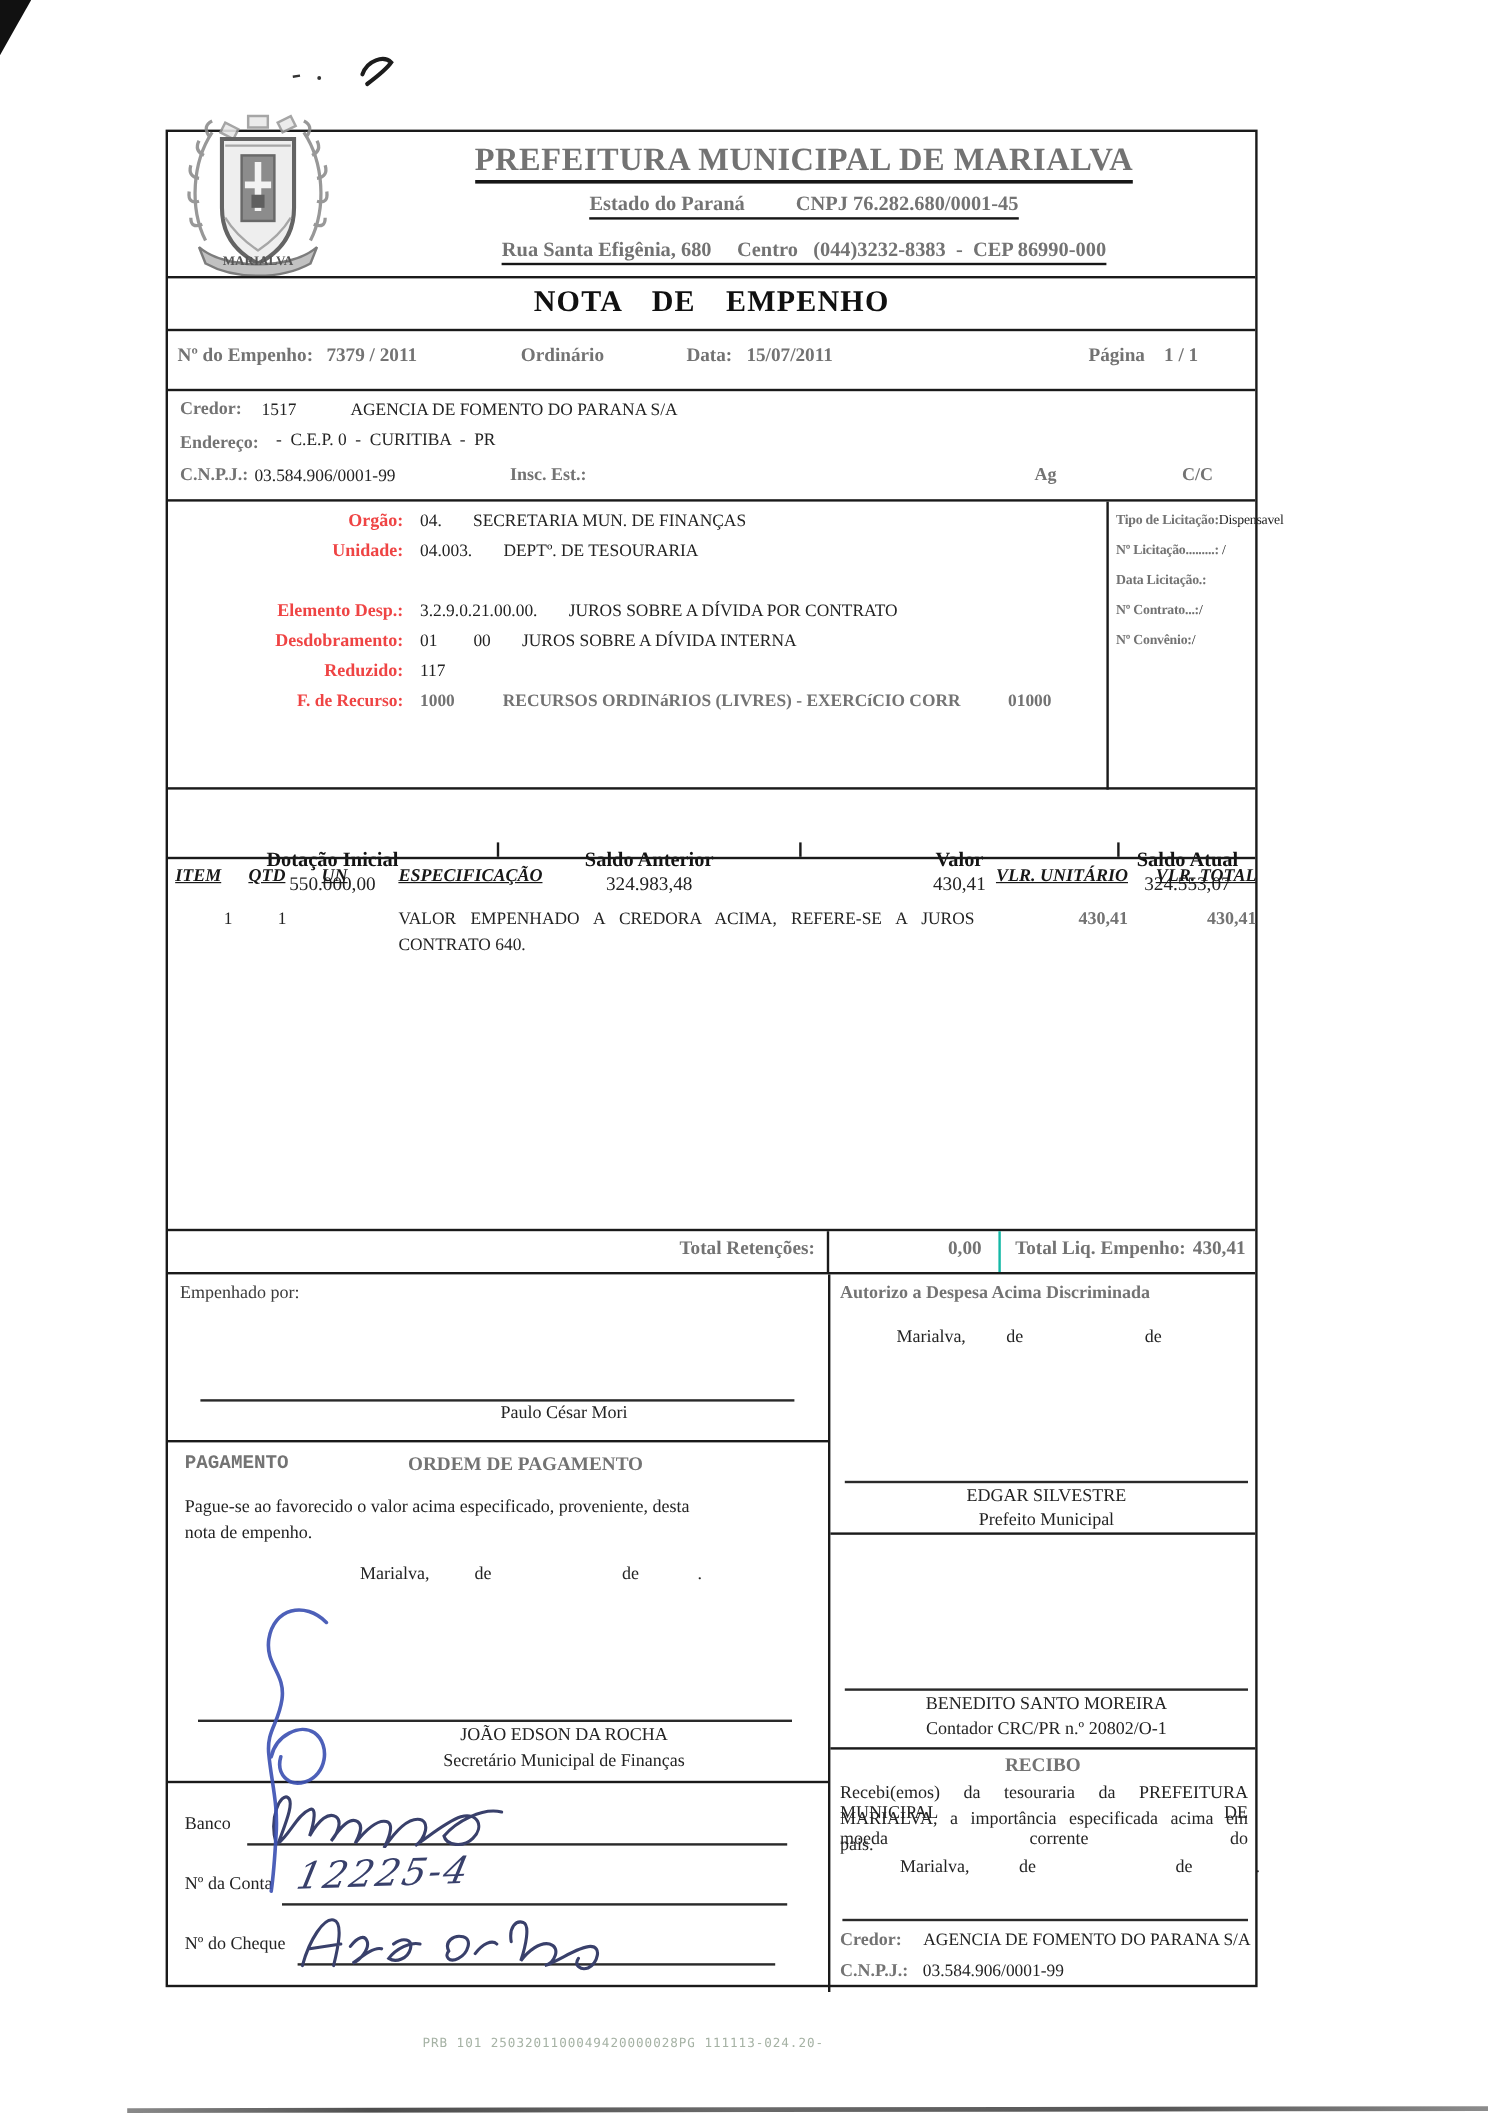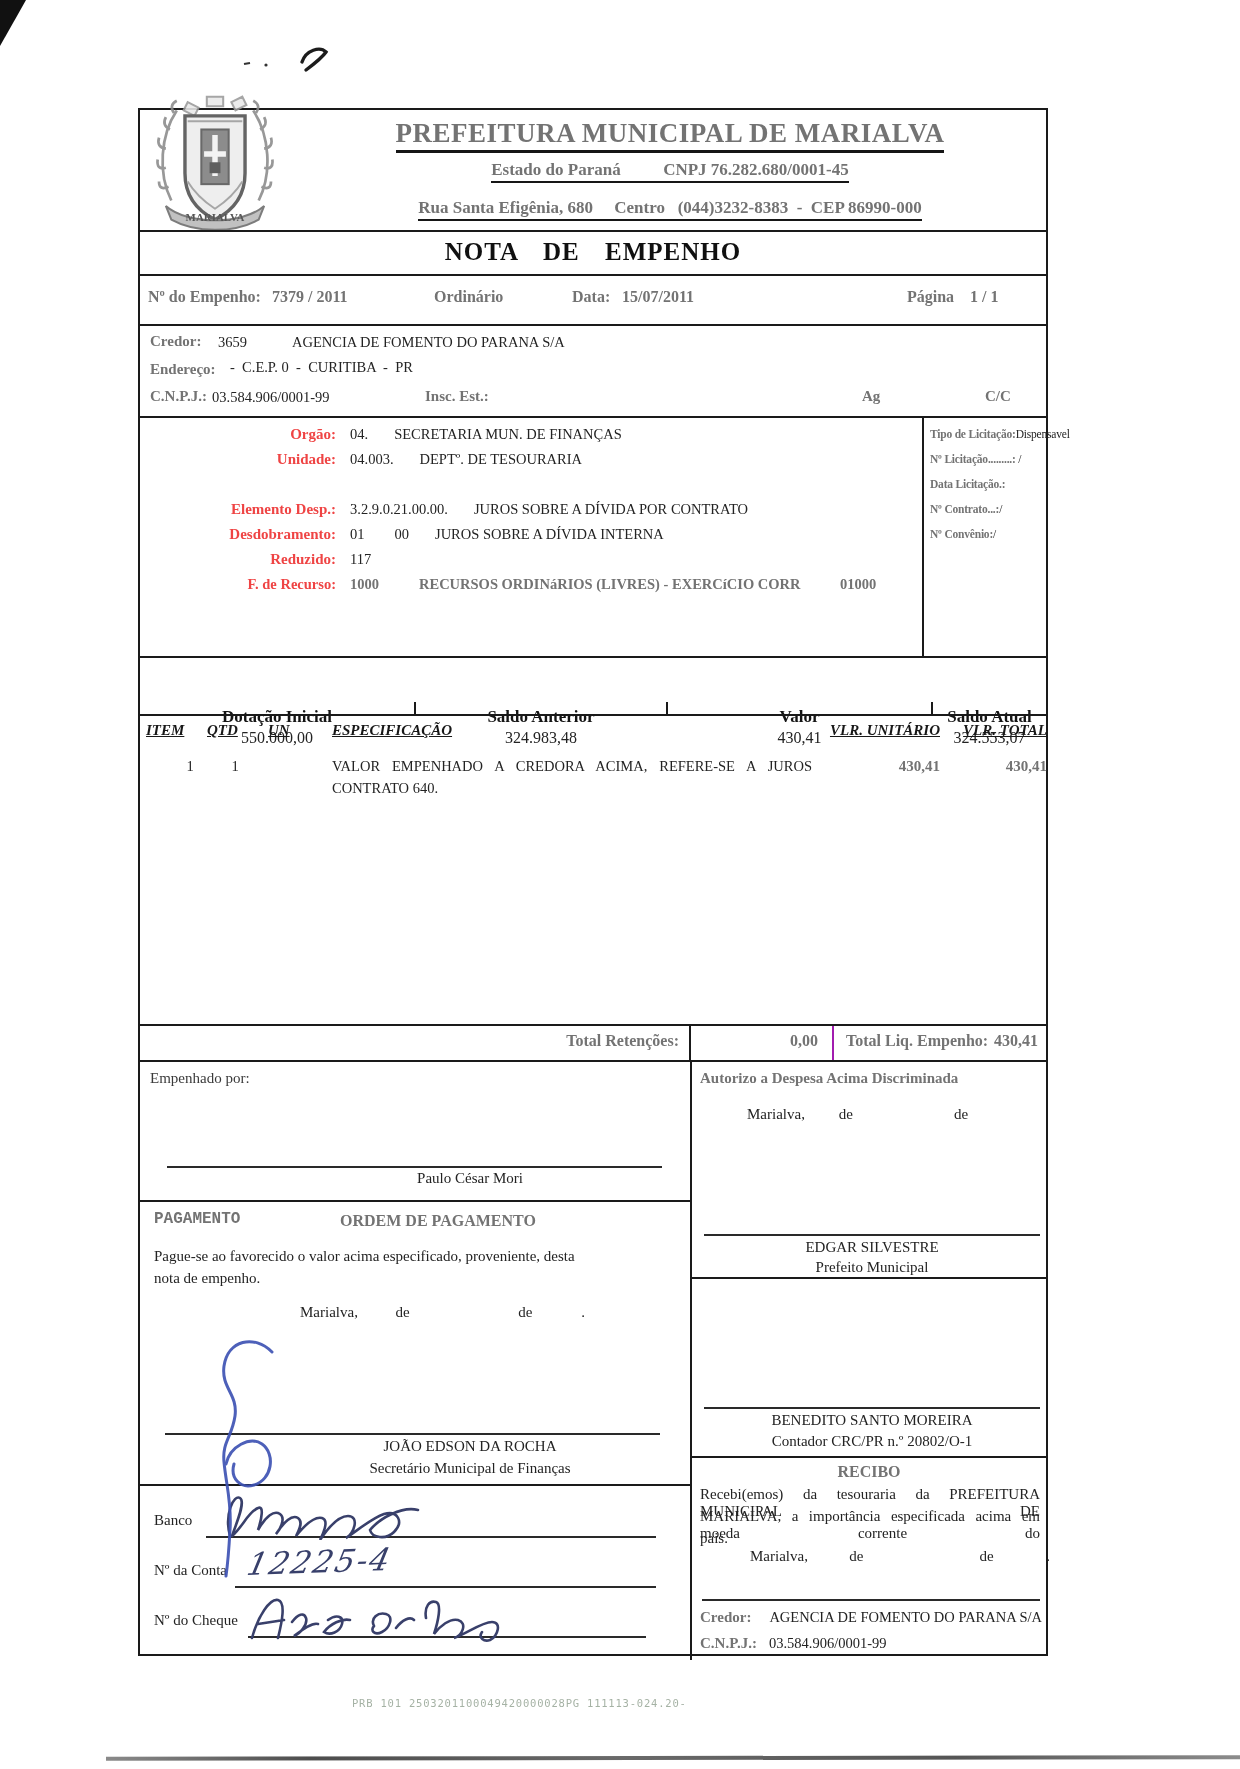--- a/index.html
+++ b/index.html
@@ -101,21 +101,21 @@
     <span class="abs b" style="left:132px;top:12px;">7379 / 2011</span>
     <span class="abs b" style="left:294px;top:12px;">Ordinário</span>
     <span class="abs b" style="left:432px;top:12px;">Data:</span>
     <span class="abs b" style="left:482px;top:12px;">15/07/2011</span>
     <span class="abs b" style="left:767px;top:12px;">Página</span>
     <span class="abs b" style="left:830px;top:12px;">1 / 1</span>
   </div>
 
   <div class="sec bt" style="top:214px;height:92px;">
     <span class="abs b fs15" style="left:10px;top:7px;">Credor:</span>
-    <span class="abs fs14" style="left:78px;top:8px;">3659</span>
+    <span class="abs fs14" style="left:78px;top:8px;">1517</span>
     <span class="abs fs14" style="left:152px;top:8px;">AGENCIA DE FOMENTO DO PARANA S/A</span>
     <span class="abs b fs15" style="left:10px;top:35px;">Endereço:</span>
     <span class="abs fs14 pre" style="left:90px;top:33px;">-  C.E.P. 0  -  CURITIBA  -  PR</span>
     <span class="abs b fs15" style="left:10px;top:62px;">C.N.P.J.:</span>
     <span class="abs fs14" style="left:72px;top:63px;">03.584.906/0001-99</span>
     <span class="abs b fs15" style="left:285px;top:62px;">Insc. Est.:</span>
     <span class="abs b fs15" style="left:722px;top:62px;">Ag</span>
     <span class="abs b fs15" style="left:845px;top:62px;">C/C</span>
   </div>
 
@@ -196,21 +196,21 @@
     </div>
   </div>
 
   <div class="sec bt" style="top:914px;height:36px;display:flex;">
     <div style="width:549px;text-align:right;padding:6px 10px 0 0;box-sizing:border-box;">
       <span class="b fs16">Total Retenções:</span>
     </div>
     <div style="width:143px;border-left:2px solid #1a1a1a;text-align:right;padding:6px 14px 0 0;box-sizing:border-box;font-family:Liberation Serif, serif;">
       <span class="b fs16">0,00</span>
     </div>
-    <div style="flex:1;border-left:2px solid #a21caf;position:relative;">
+    <div style="flex:1;border-left:2px solid #14b8a6;position:relative;">
       <span class="abs b fs16" style="left:12px;top:6px;">Total Liq. Empenho:</span>
       <span class="abs b fs16" style="right:8px;top:6px;">430,41</span>
     </div>
   </div>
 
   <div class="sec bt" style="top:950px;height:598px;">
 
     <div class="abs" style="left:0;top:0;width:552px;height:598px;border-right:2px solid #1a1a1a;box-sizing:border-box;">
 
       <div class="abs" style="left:0;top:0;width:550px;height:138px;">

